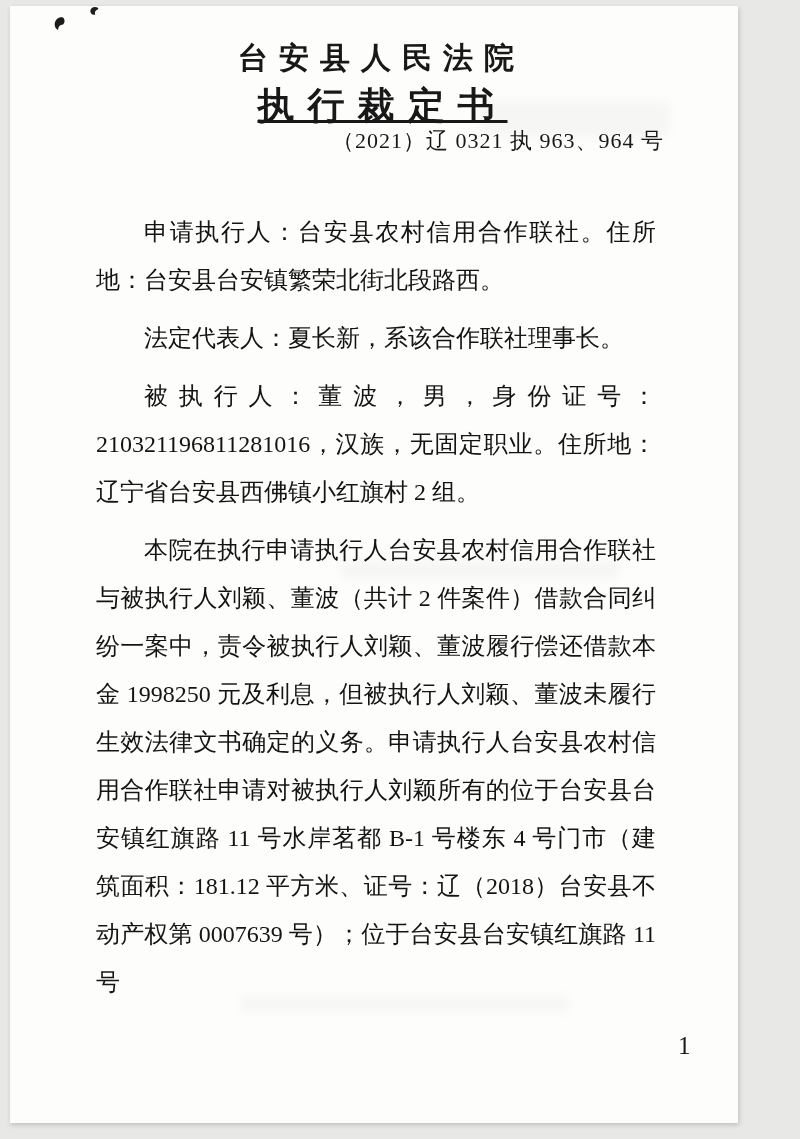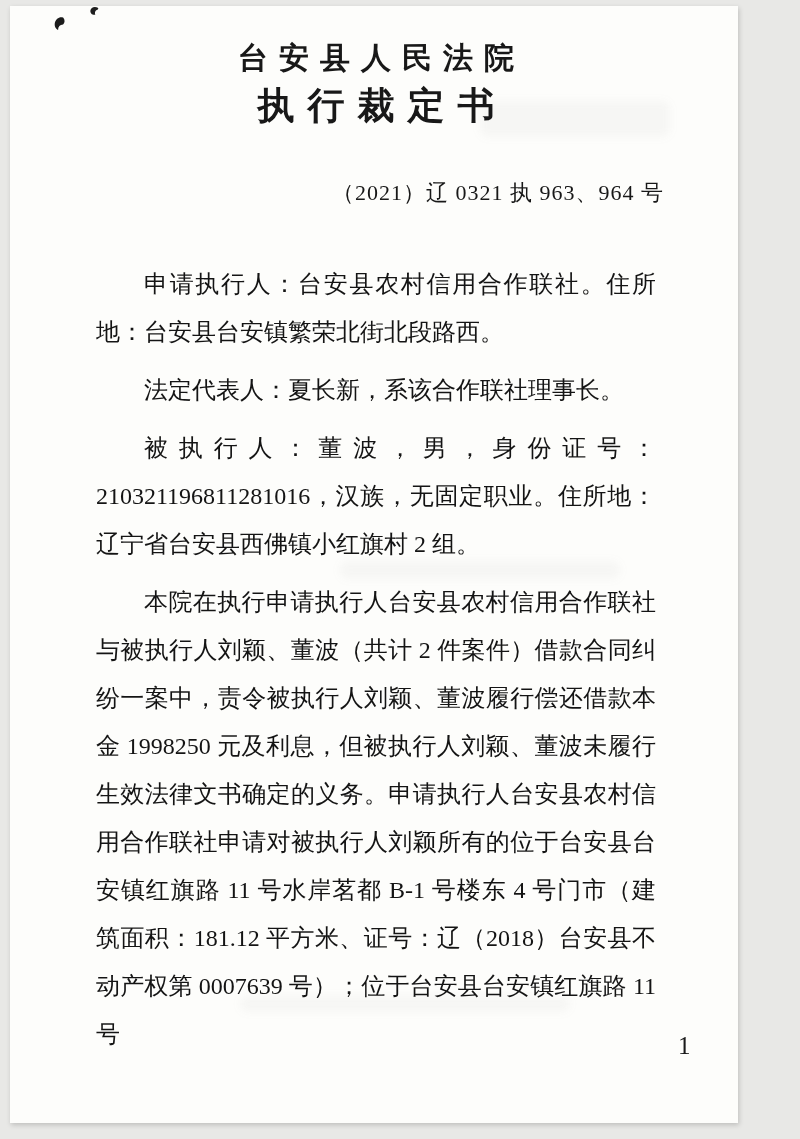--- a/index.html
+++ b/index.html
@@ -42,23 +42,23 @@
   }
   .doc-title {
     margin-top: 9px;
     text-align: center;
     font-size: 37px;
     font-weight: bold;
     letter-spacing: 13px;
     text-indent: 13px;
     line-height: 1.15;
     white-space: nowrap;
+    text-decoration: underline;
   }
   .case-number {
-    margin-top: 52px;
     text-align: right;
     font-size: 22px;
     letter-spacing: 1px;
     line-height: 1.2;
     padding-right: 2px;
   }
   .body-text {
     margin-top: 54px;
     font-size: 24px;
     line-height: 48px;

